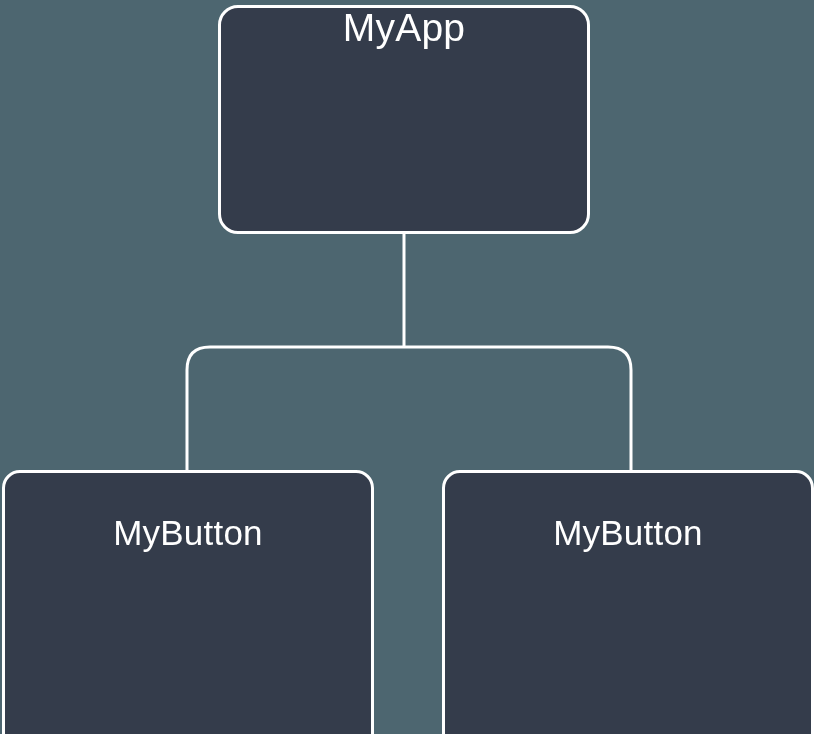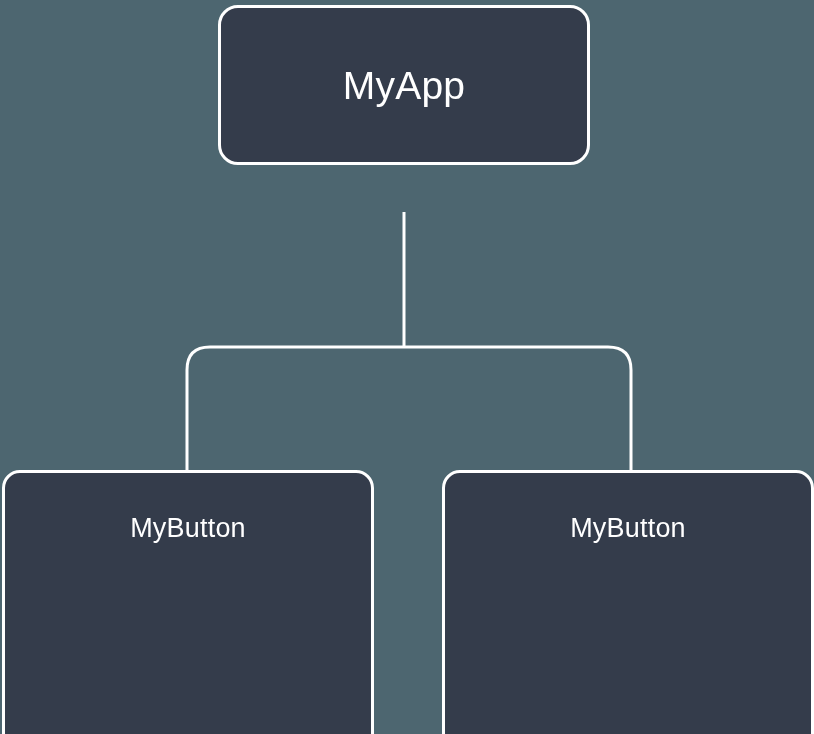--- a/index.html
+++ b/index.html
@@ -40,42 +40,42 @@
     border: 3px solid #ffffff;
     border-radius: 20px;
     display: flex;
     flex-direction: column;
     align-items: center;
   }
   .node-root {
     left: 218px;
     top: 5px;
     width: 372px;
-    height: 160px;
-    justify-content: center;
+    height: 229px;
+    justify-content: flex-start;
   }
   .node-child {
     top: 470px;
     width: 372px;
     height: 290px;
     border-radius: 18px;
     padding-top: 42px;
   }
   .node-child-left  { left: 2px; }
   .node-child-right { left: 442px; }
 
   .node-title {
     color: #ffffff;
     font-weight: 400;
     letter-spacing: 0.2px;
     line-height: 1;
     white-space: nowrap;
   }
   .node-root .node-title { font-size: 39px; }
-  .node-child .node-title { font-size: 27px; }
+  .node-child .node-title { font-size: 35px; }
 </style>
 </head>
 <body>
 
 <div id="stage">
 
   <svg id="connectors" viewBox="0 0 814 734" width="814" height="734" aria-hidden="true">
     <path d="M 404 212 L 404 347" fill="none" stroke="#ffffff" stroke-width="3" stroke-linecap="butt"></path>
     <path d="M 187 470 L 187 370 Q 187 347 210 347 L 608 347 Q 631 347 631 370 L 631 470" fill="none" stroke="#ffffff" stroke-width="3" stroke-linecap="butt"></path>
   </svg>

